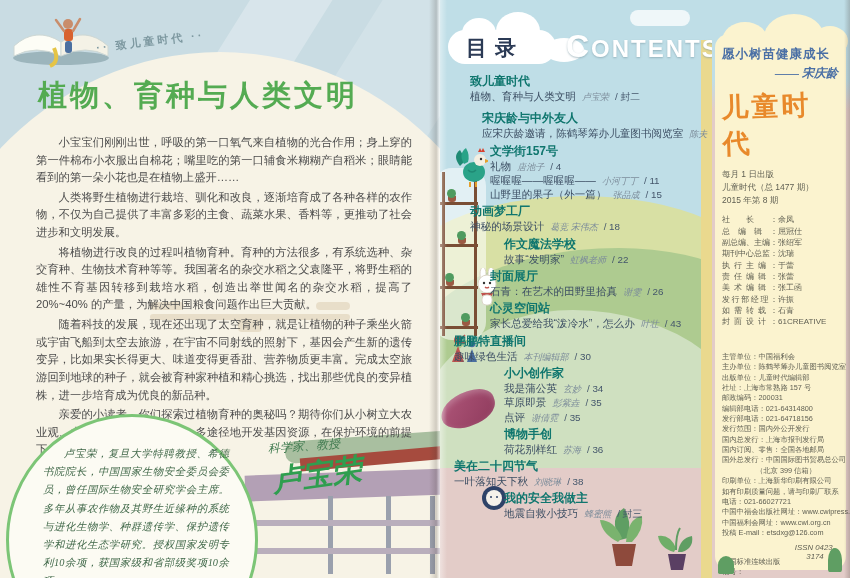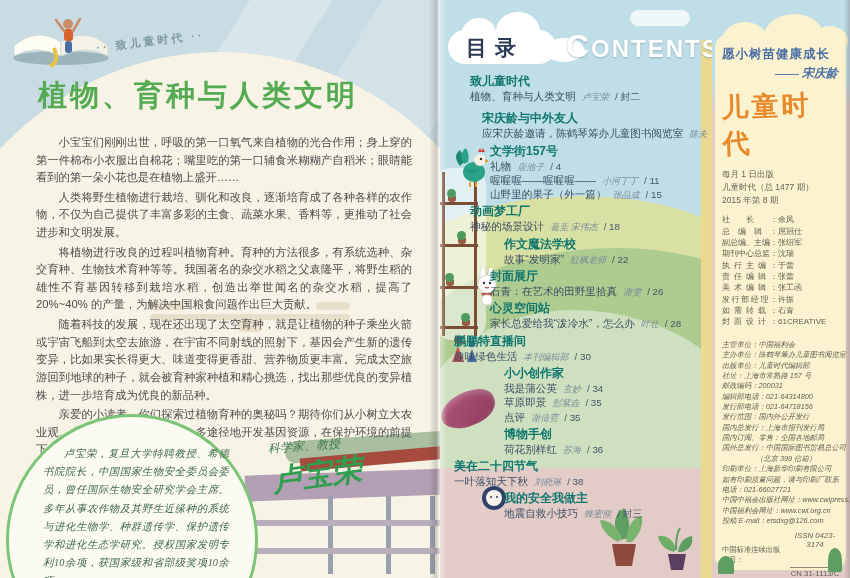--- a/index.html
+++ b/index.html
@@ -80,21 +80,21 @@
   .pb2{left:52px;top:14px;width:60px;height:46px;}
   .pb3{left:100px;top:26px;width:36px;height:30px;}
   .panel-inner{position:absolute;left:10px;top:46px;width:118px;}
   .slogan1{font-family:"Liberation Serif",serif;font-weight:bold;font-size:12.5px;color:#4a6fa5;letter-spacing:1px;}
   .slogan2{font-family:"Liberation Serif",serif;font-style:italic;font-weight:bold;font-size:12px;color:#4a6fa5;text-align:right;margin:2px 2px 6px 0;}
   .brand{font-family:"Liberation Serif",serif;font-weight:bold;font-size:27px;color:#e8892b;letter-spacing:3px;margin:0 0 8px 0;transform:rotate(-2deg);}
   .meta-line{font-size:8.5px;color:#5f5f52;line-height:1.5;}
   .staff{margin-top:8px;}
   .staff-row{font-size:8px;color:#5f5f52;line-height:1.42;white-space:nowrap;}
   .staff-label{display:inline-block;width:56px;text-align:justify;text-align-last:justify;}
-  .org{margin-top:12px;font-style:italic;}
+  .org{margin-top:24px;}
   .org-line{font-size:7.3px;color:#5f5f52;line-height:1.42;white-space:nowrap;}
   .org-line.indent{padding-left:34px;}
   .issn{display:flex;align-items:center;margin:5px 0 2px 0;}
   .issn-label{font-size:7.3px;color:#5f5f52;}
   .issn-frac{margin-left:3px;text-align:center;font-size:7.8px;color:#5f5f52;}
   .issn-top{border-bottom:1px solid #8a8a7a;padding:0 2px 18px 2px;font-style:italic;}
   .issn-bottom{padding-top:1px;}
   .stars{text-align:left;color:#c2574a;font-size:10px;letter-spacing:6px;margin:4px 0 3px 0;font-weight:bold;}
   .copyright{font-size:7px;color:#6b5b52;line-height:1.45;text-align:justify;}
   .copyright .lead{font-weight:bold;}
@@ -285,21 +285,21 @@
         <div class="toc-e"><span>故事“发明家”</span><span class="toc-a">虹枫老师</span><span class="toc-p">/ 22</span></div>
       </div>
 
       <div class="toc-sec id">
         <div class="toc-h">封面展厅</div>
         <div class="toc-e"><span>石青：在艺术的田野里拾真</span><span class="toc-a">谢雯</span><span class="toc-p">/ 26</span></div>
       </div>
 
       <div class="toc-sec id">
         <div class="toc-h">心灵空间站</div>
-        <div class="toc-e"><span>家长总爱给我“泼冷水”，怎么办</span><span class="toc-a">叶壮</span><span class="toc-p">/ 28</span></div>
+        <div class="toc-e"><span>家长总爱给我“泼冷水”，怎么办</span><span class="toc-a">叶壮</span><span class="toc-p">/ 43</span></div>
       </div>
 
       <div class="toc-sec ia">
         <div class="toc-h">鹏鹏特直播间</div>
         <div class="toc-e"><span>趣味绿色生活</span><span class="toc-a">本刊编辑部</span><span class="toc-p">/ 30</span></div>
       </div>
 
       <div class="toc-sec ie">
         <div class="toc-h">小小创作家</div>
         <div class="toc-e"><span>我是蒲公英</span><span class="toc-a">玄妙</span><span class="toc-p">/ 34</span></div>

